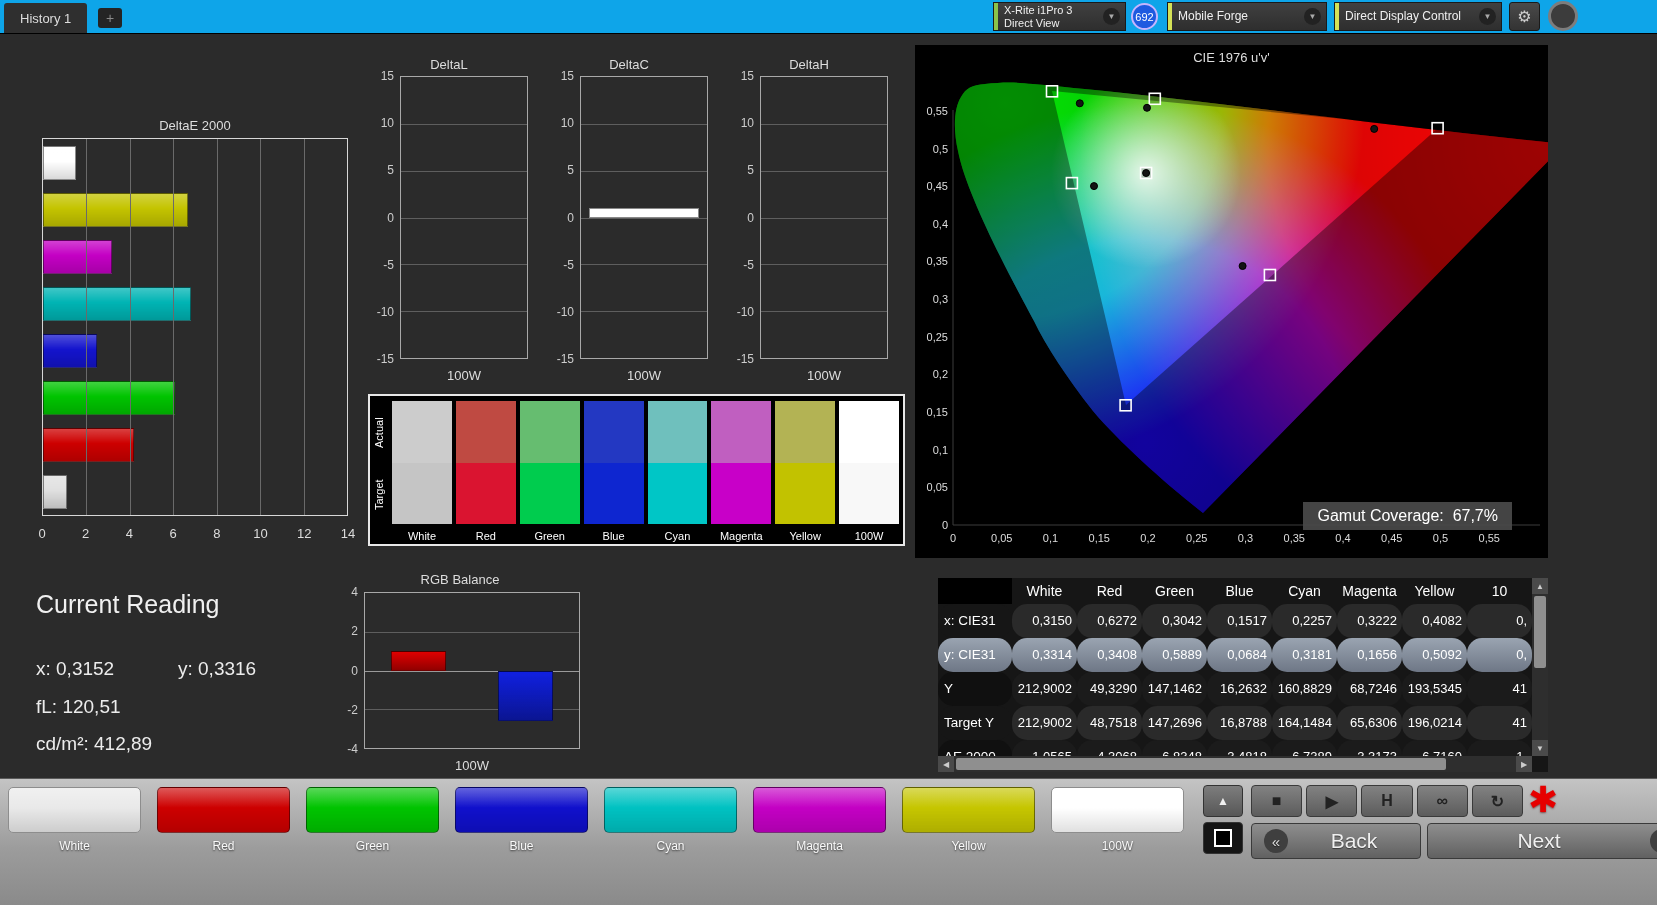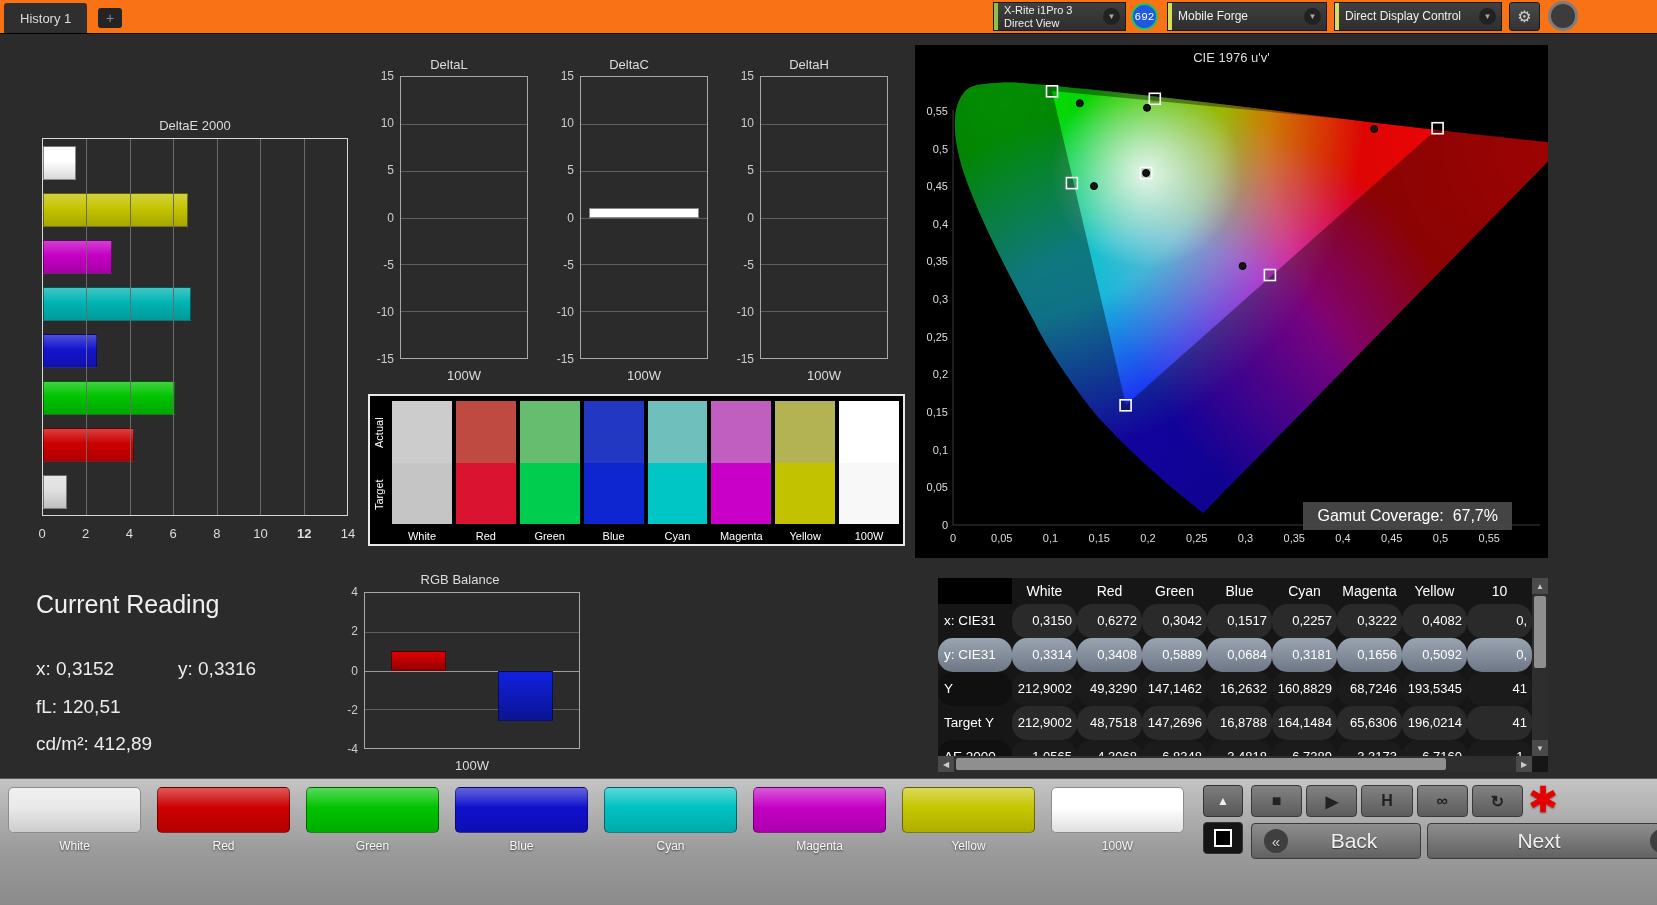--- a/index.html
+++ b/index.html
@@ -1,33 +1,33 @@
 <!DOCTYPE html>
 <html><head>
 <meta charset="utf-8">
 <style>
   html,body{margin:0;padding:0;background:#111;}
   .screen{position:relative;width:1657px;height:905px;overflow:hidden;background:#2b2b2b;
           font-family:"Liberation Sans",sans-serif;color:#e6e6e6;}
   
-  .topbar{position:absolute;left:0;top:0;right:0;height:33px;background:#f97316;border-bottom:1px solid #000;}
+  .topbar{position:absolute;left:0;top:0;right:0;height:33px;background:#0ea5e9;border-bottom:1px solid #000;}
   .tab{position:absolute;left:4px;top:3px;height:30px;padding:0 16px;background:#2f2f2f;color:#ddd;
        font-size:13px;display:flex;align-items:center;border-radius:3px 3px 0 0;}
   .tab-add{position:absolute;left:98px;top:8px;width:24px;height:20px;background:#242424;color:#8a8a8a;
        display:flex;align-items:center;justify-content:center;border-radius:3px;font-size:14px;}
   .dd{position:absolute;top:2px;height:29px;background:linear-gradient(#404040,#2e2e2e);
       border:1px solid #1a1a1a;display:flex;align-items:center;box-sizing:border-box;}
   .dd-accent{width:4px;align-self:stretch;}
   .dd-label{flex:1;font-size:12px;line-height:13px;padding:0 6px;color:#f0f0f0;white-space:nowrap;overflow:hidden;}
   .dd-label.two{font-size:11px;}
   .dd-arrow{width:17px;height:17px;border-radius:50%;background:#222;color:#aaa;font-size:8px;
       display:flex;align-items:center;justify-content:center;margin-right:5px;flex:none;}
   .badge{position:absolute;left:1131px;top:3px;width:27px;height:27px;border-radius:50%;
-      background:#1e5ae0;border:2px solid #22c55e;color:#fff;font-size:11px;display:flex;
-      align-items:center;justify-content:center;box-sizing:border-box;font-family:Liberation Mono, monospace;}
+      background:#1e5ae0;border:2px solid #c4b5fd;color:#fff;font-size:11px;display:flex;
+      align-items:center;justify-content:center;box-sizing:border-box;}
   .gearbtn{position:absolute;left:1509px;top:2px;width:31px;height:29px;background:linear-gradient(#4a4a4a,#333);
       border:1px solid #1a1a1a;border-radius:3px;color:#ccc;font-size:16px;display:flex;align-items:center;justify-content:center;box-sizing:border-box;}
   .ringbtn{position:absolute;left:1548px;top:1px;width:30px;height:30px;border-radius:50%;
       background:#3c3c3c;border:3px solid #7d7d7d;box-sizing:border-box;}
   
   .page-title{position:absolute;left:44px;top:50px;font-size:31px;color:#f2f2f2;}
   .chart-title{position:absolute;top:0;left:0;right:0;text-align:center;font-size:13px;color:#ddd;}
   
   .dechart{position:absolute;left:42px;top:118px;width:306px;height:424px;}
   .de-plot{position:absolute;left:0;right:0;top:20px;bottom:26px;border:1px solid #d8d8d8;}
@@ -185,21 +185,21 @@
         <div class="vgrid" style="left: 71.4286%;"></div>
         <div class="vgrid" style="left: 85.7143%;"></div>
       </div>
     <div class="de-xaxis" id="de-xaxis">
         <div class="de-tick" style="left: 0%;">0</div>
         <div class="de-tick" style="left: 14.2857%;">2</div>
         <div class="de-tick" style="left: 28.5714%;">4</div>
         <div class="de-tick" style="left: 42.8571%;">6</div>
         <div class="de-tick" style="left: 57.1429%;">8</div>
         <div class="de-tick" style="left: 71.4286%;">10</div>
-        <div class="de-tick" style="left: 85.7143%; font-weight: bold;">12</div>
+        <div class="de-tick" style="left: 85.7143%;">12</div>
         <div class="de-tick" style="left: 100%;">14</div>
       </div>
   </div>
 
   <div class="mini" style="left:368px">
     <div class="chart-title mini-title">DeltaL</div>
     <div class="mini-yaxis">
         <div class="ytick" style="top: 0%;">15</div>
         <div class="ytick" style="top: 16.6667%;">10</div>
         <div class="ytick" style="top: 33.3333%;">5</div>

